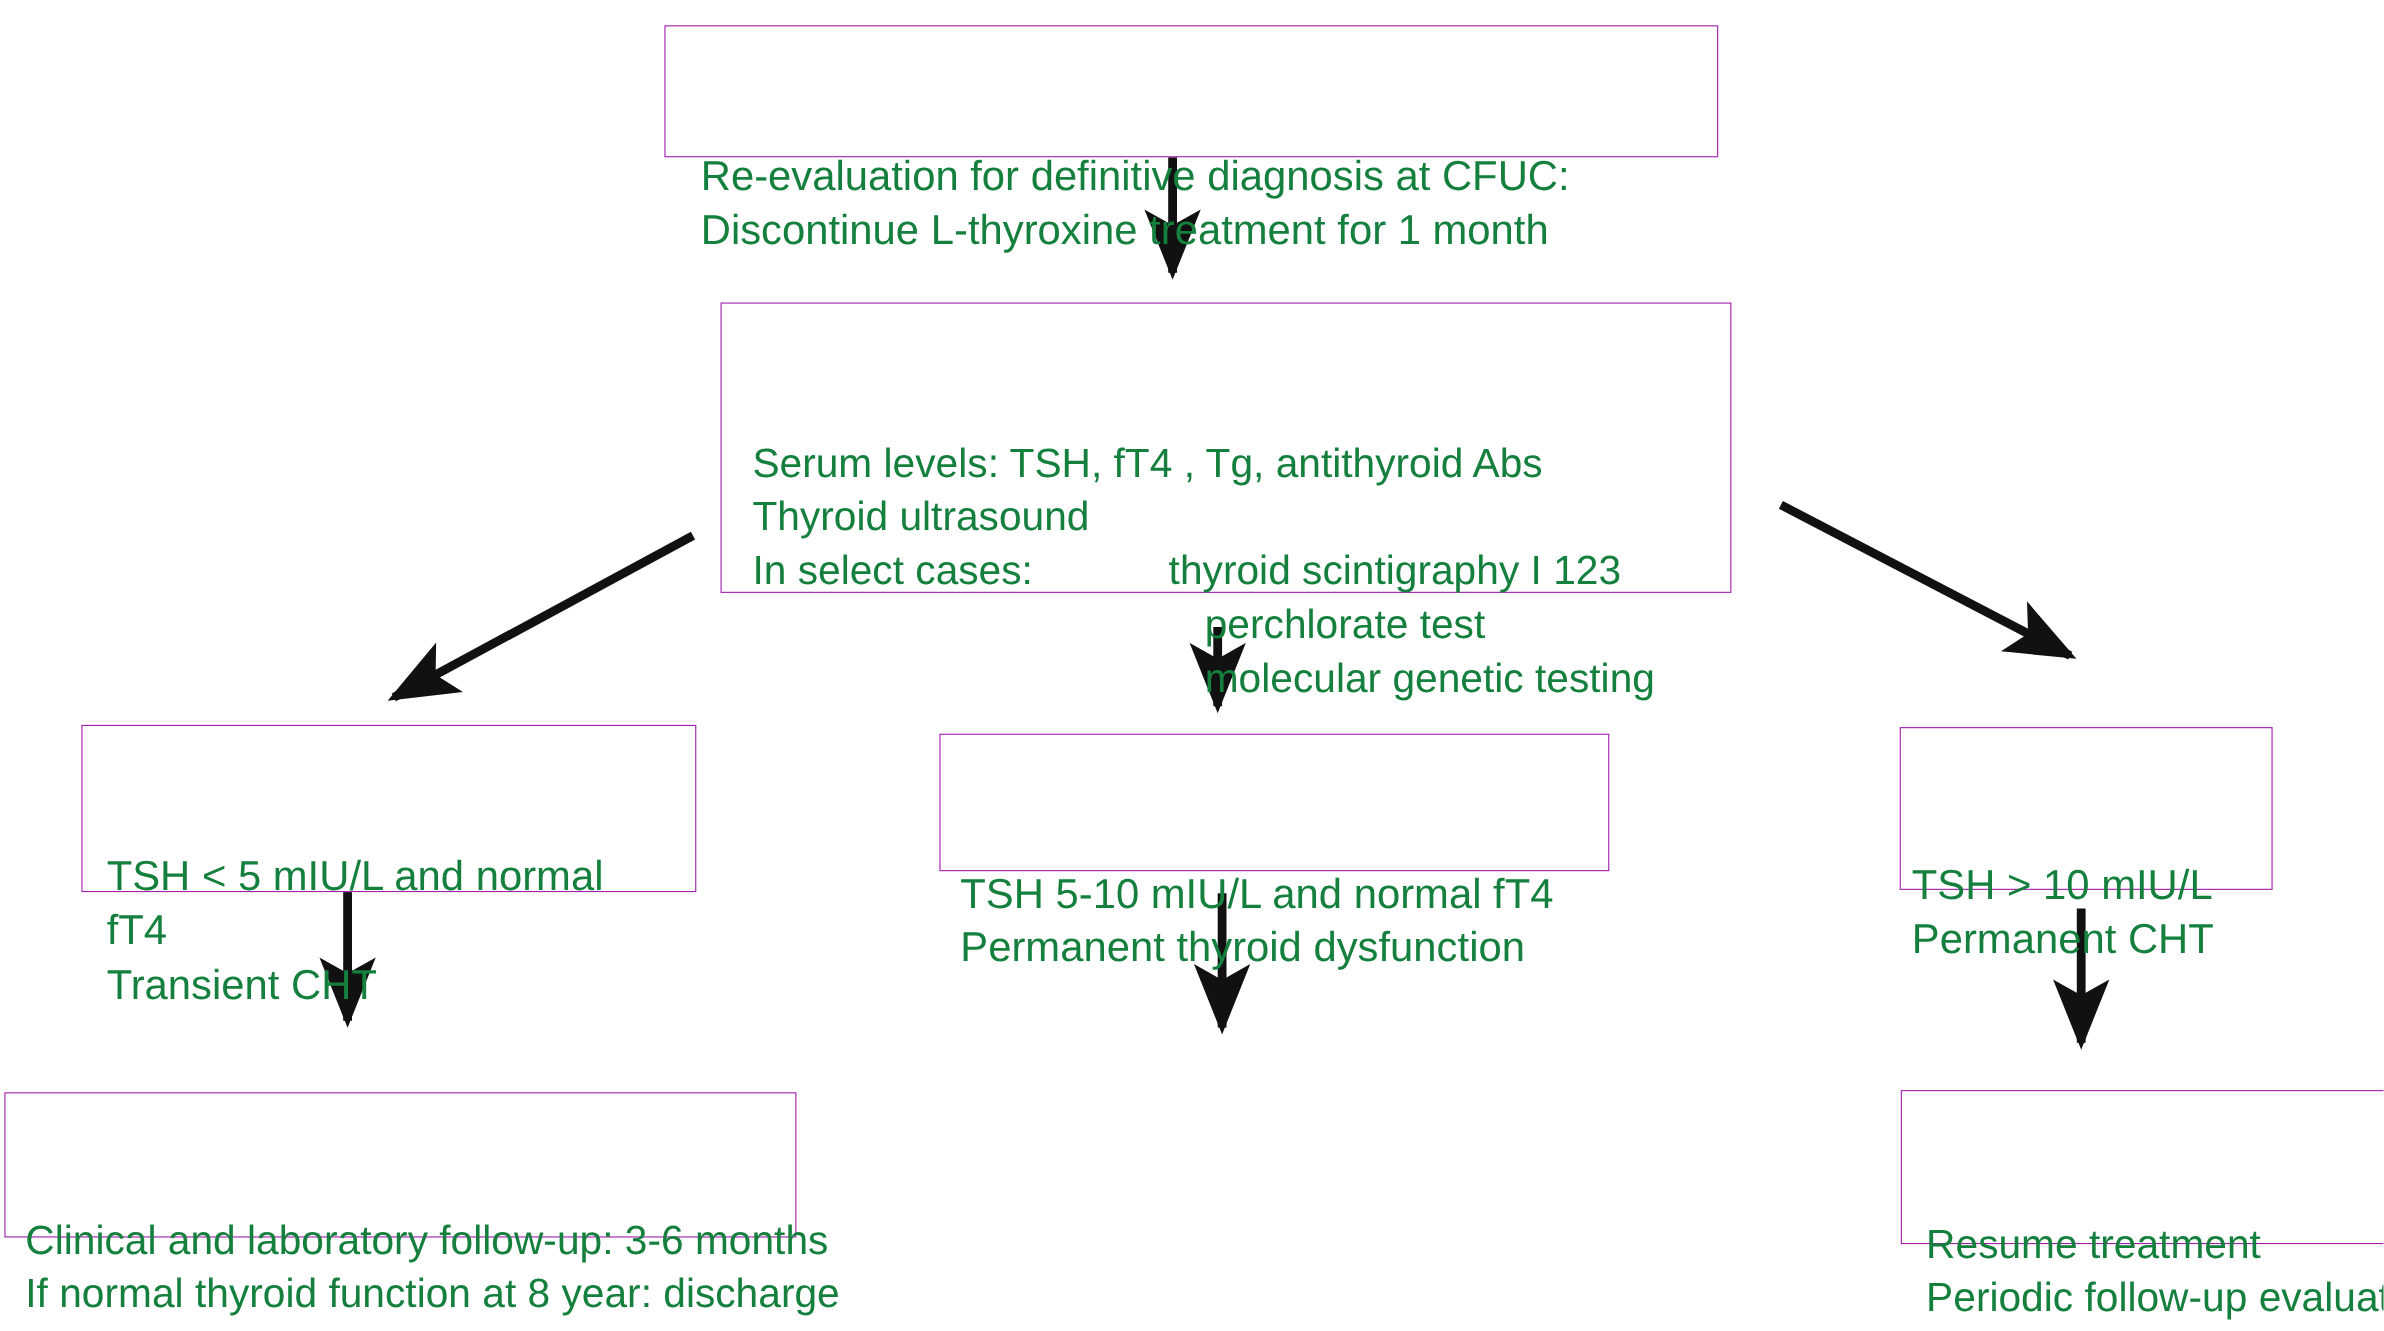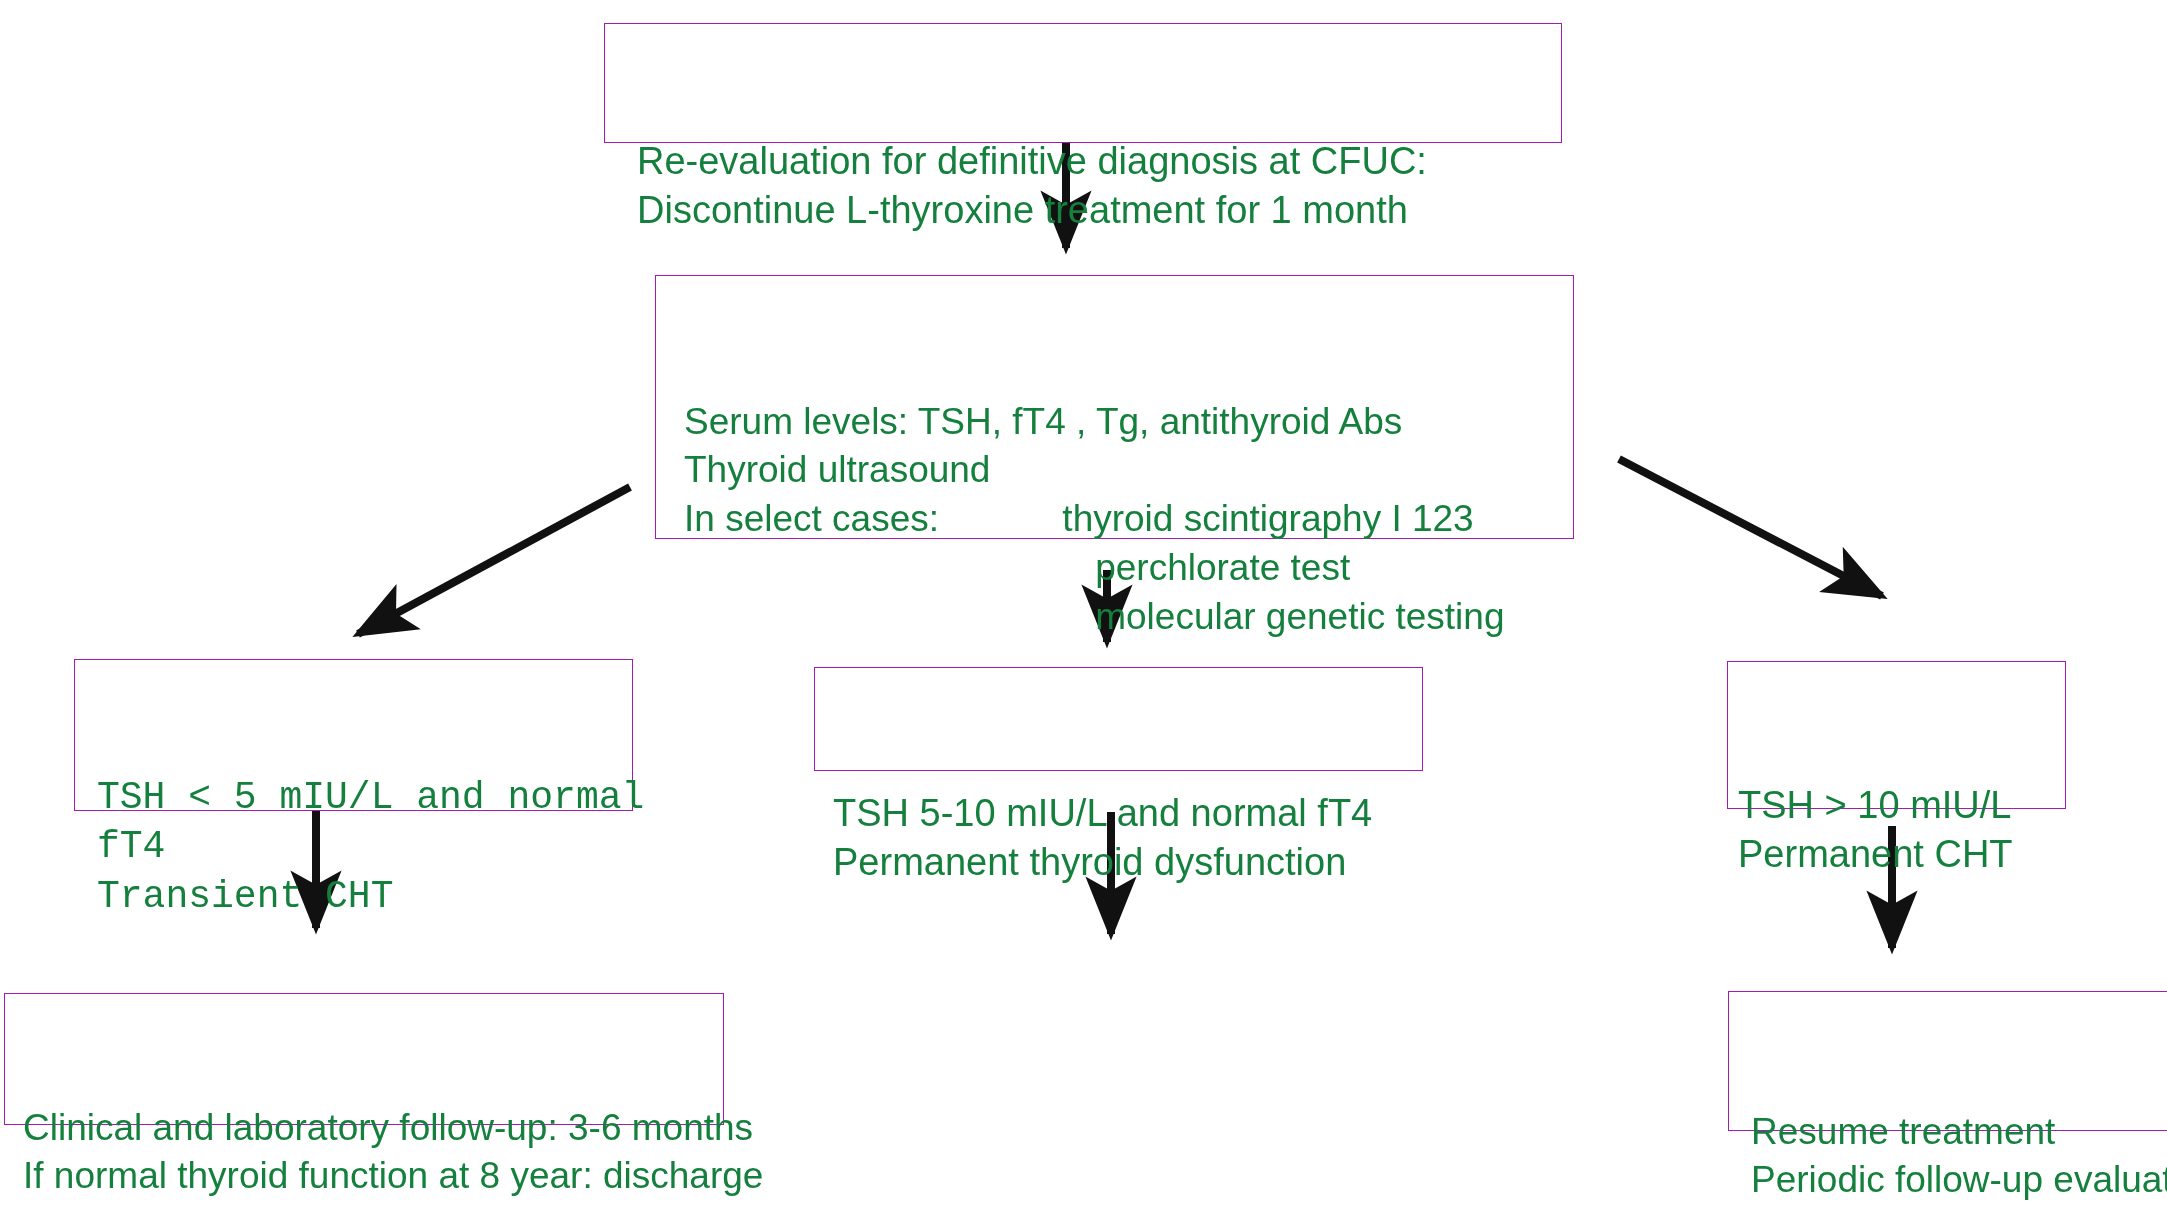--- a/index.html
+++ b/index.html
@@ -36,22 +36,22 @@
     left: 0;
     top: 0;
     width: 2167px;
     height: 1210px;
     pointer-events: none;
   }
 
   
   #node-top        { left: 604px;  top: 2px;    width: 958px;  height: 120px;  padding: 14px 0 0 32px; }
   #node-workup     { left: 655px;  top: 254px;  width: 919px;  height: 264px;  padding: 24px 0 0 28px; }
-  #node-tsh-low    { left: 74px;   top: 638px;  width: 559px;  height: 152px;  padding: 14px 0 0 22px; font-family: Liberation Mono, monospace; }
-  #node-tsh-mid    { left: 814px;  top: 646px;  width: 609px;  height: 104px;  padding: 22px 0 0 18px; }
+  #node-tsh-low    { left: 74px;   top: 638px;  width: 559px;  height: 152px;  padding: 14px 0 0 22px; }
+  #node-tsh-mid    { left: 854px;  top: 646px;  width: 609px;  height: 125px;  padding: 22px 0 0 18px; }
   #node-tsh-high   { left: 1727px; top: 640px;  width: 339px;  height: 148px;  padding: 20px 0 0 10px; }
   #node-fu-low     { left: 4px;    top: 972px;  width: 720px;  height: 132px;  padding: 14px 0 0 18px; }
   #node-fu-mid     { left: 822px;  top: 958px;  width: 645px;  height: 248px;  padding: 30px 0 0 22px; }
   #node-fu-high    { left: 1728px; top: 970px;  width: 445px;  height: 140px;  padding: 20px 0 0 22px; }
 
   
   #node-fu-low, #node-fu-mid, #node-fu-high { font-size: 37px; }
   #node-workup { font-size: 37px; line-height: 1.32; }
 </style>
 </head>

